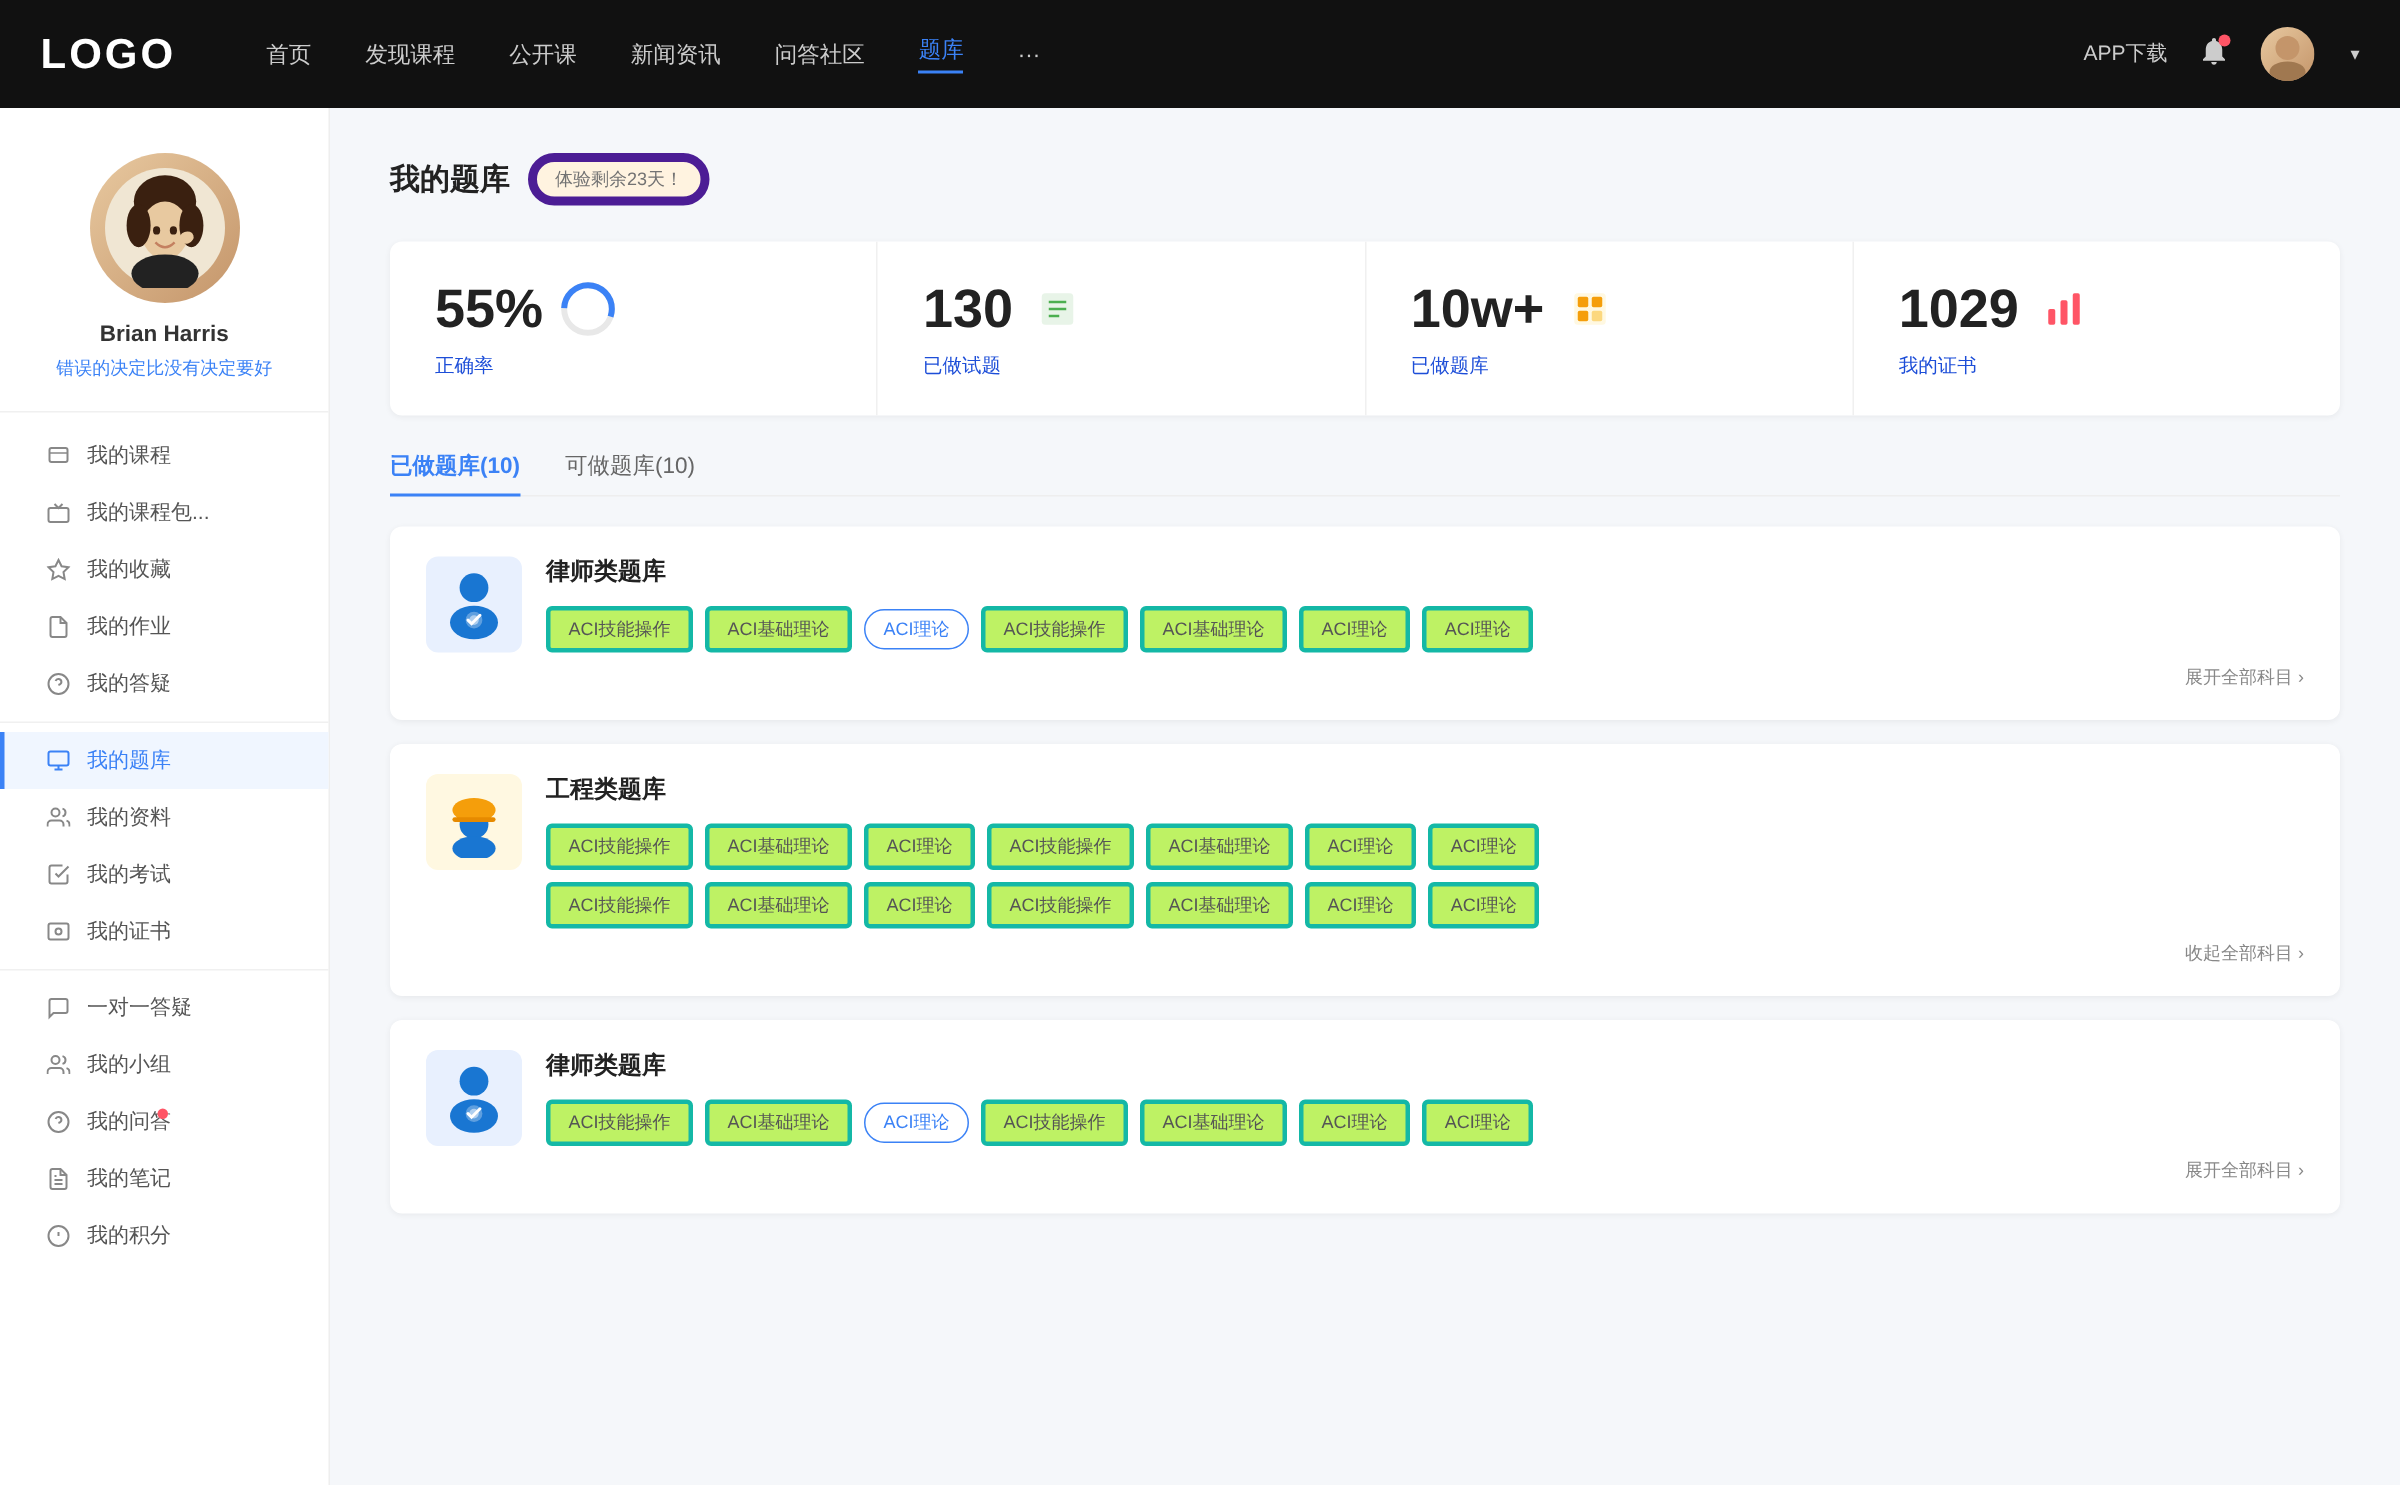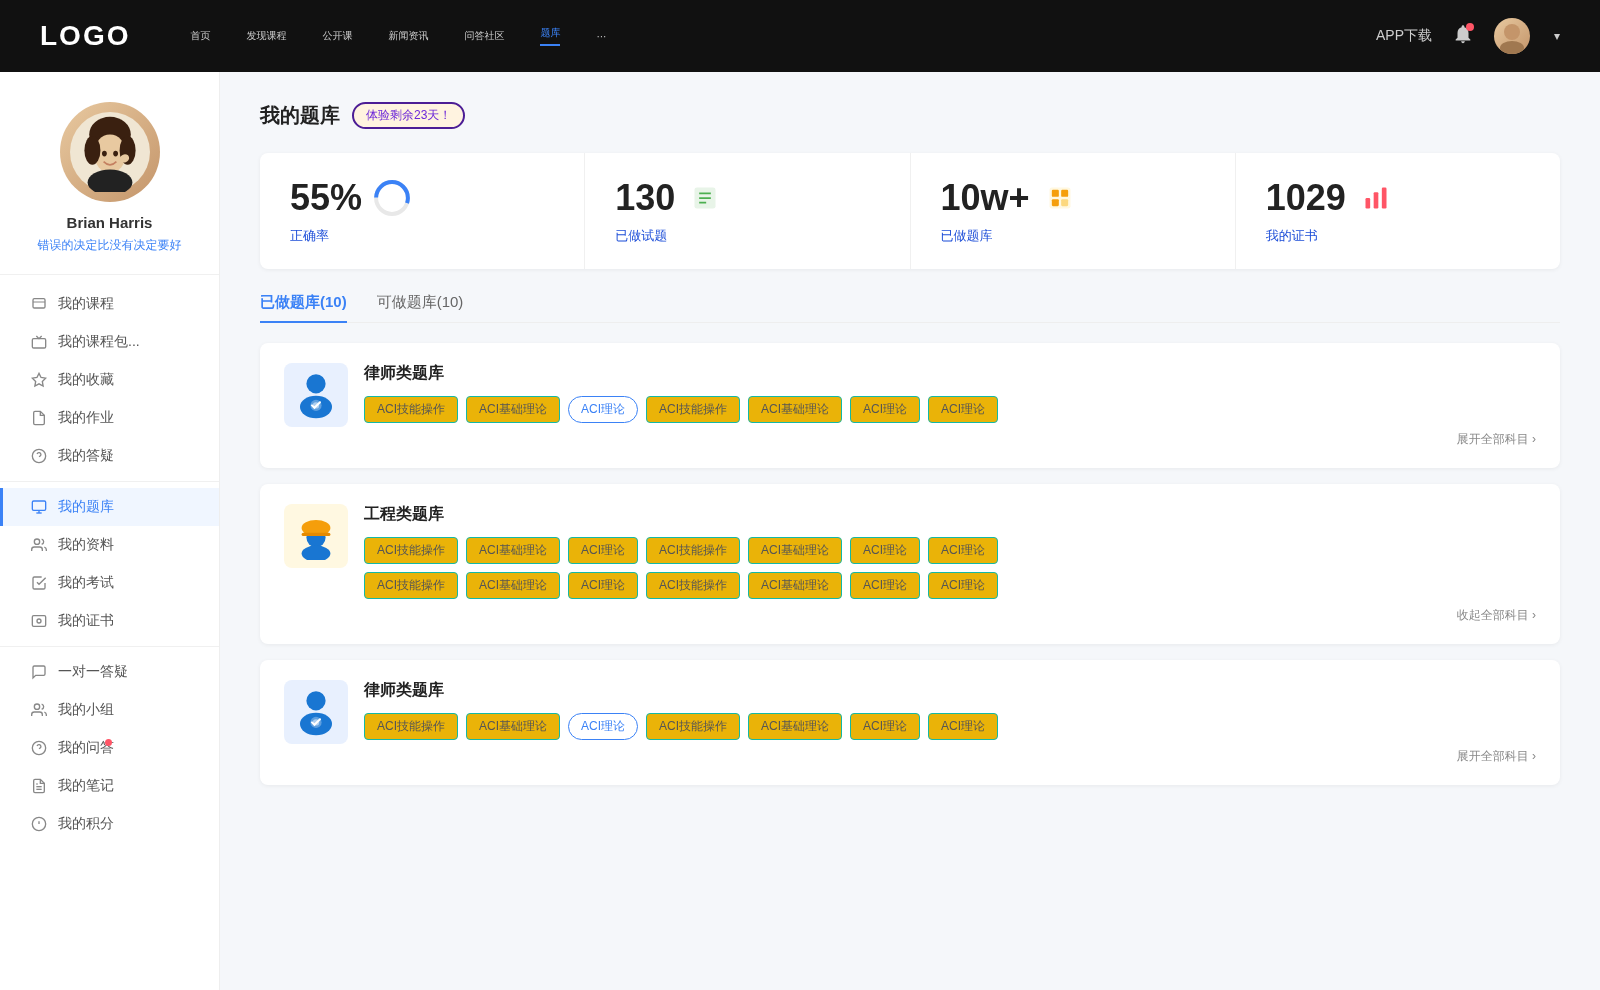--- a/index.html
+++ b/index.html
@@ -4,42 +4,42 @@
   <style>
     * { box-sizing: border-box; margin: 0; padding: 0; }
     body { font-family: -apple-system, BlinkMacSystemFont, "PingFang SC", "Microsoft YaHei", sans-serif; background: #f0f2f5; min-height: 990px; }
 
     
     .navbar {
       background: #111;
       height: 72px;
       display: flex;
       align-items: center;
-      padding: 0 40px;
+      padding: 0 27px;
       position: fixed;
       top: 0; left: 0; right: 0;
       z-index: 100;
     }
     .navbar-logo {
       color: #fff;
       font-size: 28px;
       font-weight: bold;
       letter-spacing: 2px;
       margin-right: 60px;
     }
     .navbar-nav {
       display: flex;
       align-items: center;
       gap: 36px;
       flex: 1;
     }
     .navbar-nav a {
       color: #ccc;
       text-decoration: none;
-      font-size: 10px;
+      font-size: 15px;
       cursor: pointer;
     }
     .navbar-nav a.active {
       color: #3b82f6;
       border-bottom: 2px solid #3b82f6;
       padding-bottom: 4px;
     }
     .navbar-right {
       display: flex;
       align-items: center;
@@ -163,22 +163,22 @@
       gap: 12px;
       margin-bottom: 24px;
     }
     .page-title {
       font-size: 20px;
       font-weight: 600;
       color: #222;
     }
     .trial-badge {
       background: #fff3e0;
-      color: #6d28d9;
-      border: 2px solid #4c1d95;
+      color: #737373;
+      border: 6px solid #4c1d95;
       border-radius: 20px;
       padding: 3px 12px;
       font-size: 12px;
     }
 
     
     .stats-row {
       display: flex;
       gap: 0;
       background: #fff;
@@ -275,24 +275,24 @@
       display: flex;
       flex-wrap: wrap;
       gap: 8px;
       align-items: center;
       margin-bottom: 8px;
     }
     .tag {
       padding: 4px 12px;
       border-radius: 4px;
       font-size: 12px;
-      background: #eab308;
+      background: #bef264;
       color: #555;
       cursor: pointer;
-      border: 1px solid #14b8a6;
+      border: 3px solid #14b8a6;
     }
     .tag.active-tag {
       background: #fff;
       color: #3b82f6;
       border: 1px solid #3b82f6;
       border-radius: 20px;
     }
     .expand-link {
       text-align: right;
       font-size: 12px;

